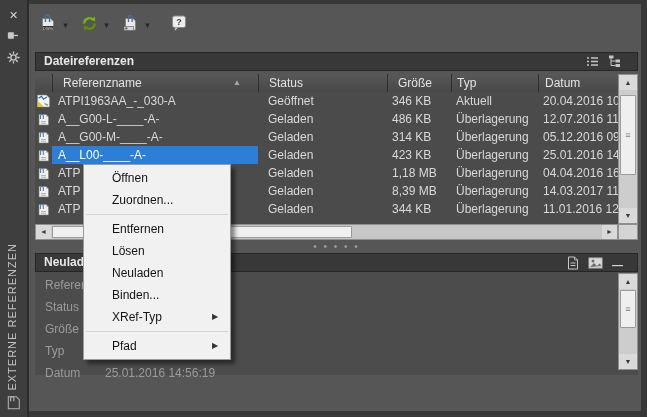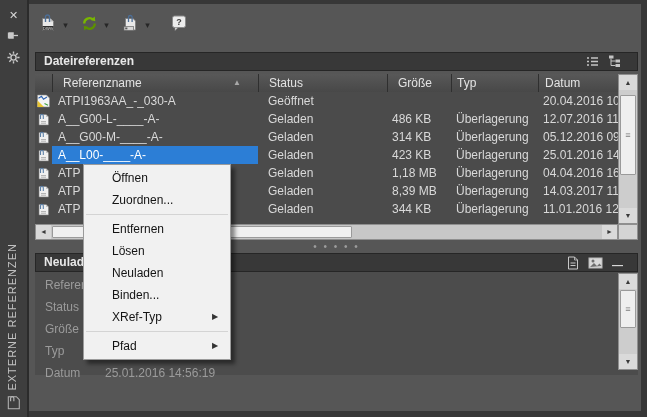--- a/index.html
+++ b/index.html
@@ -196,20 +196,22 @@
       <span class="td c-icon">
         <svg width="15" height="14" viewBox="0 0 15 14">
           <path d="M1.5 1 h9 l3 3 v9 h-12 z" fill="#f4f4f4" stroke="#888888" stroke-width="0.6"></path>
           <path d="M1.5 13 V6.5 l6.5 6.5 z" fill="#e8c431"></path>
           <path d="M2.5 4.2 l3 -2 2 3 3.5 -2.2" stroke="#2d62b0" stroke-width="1.1" fill="none"></path>
           <path d="M8.5 9.5 l3.5 1.8" stroke="#3fa03f" stroke-width="1.1"></path>
         </svg>
       </span>
       <span class="td c-name">ATPI1963AA_-_030-A</span>
       <span class="td c-status">Geöffnet</span>
+      <span class="td c-size">346 KB</span>
+      <span class="td c-typ">Aktuell</span>
       <span class="td c-date">20.04.2016 10</span>
     </div>
 
     <div class="trow" style="top:18px;">
       <span class="td c-icon">
         <svg width="13" height="13" viewBox="0 0 13 13">
             <path d="M2 1.5 h7 l2.5 2.5 v8 h-9.5 z" fill="#f0f0f0" stroke="#7d7d7d" stroke-width="0.6"></path>
             <path d="M9 1.5 l2.5 2.5 h-2.5 z" fill="#c4c4c4"></path>
             <path d="M3.5 6 V2.8 a1.4 1.4 0 0 1 2.8 0 V6" fill="none" stroke="#5b7fa6" stroke-width="1.1"></path>
             <path d="M4 8.5 h5 M4 10.2 h5" stroke="#9a9a9a" stroke-width="0.7"></path>

